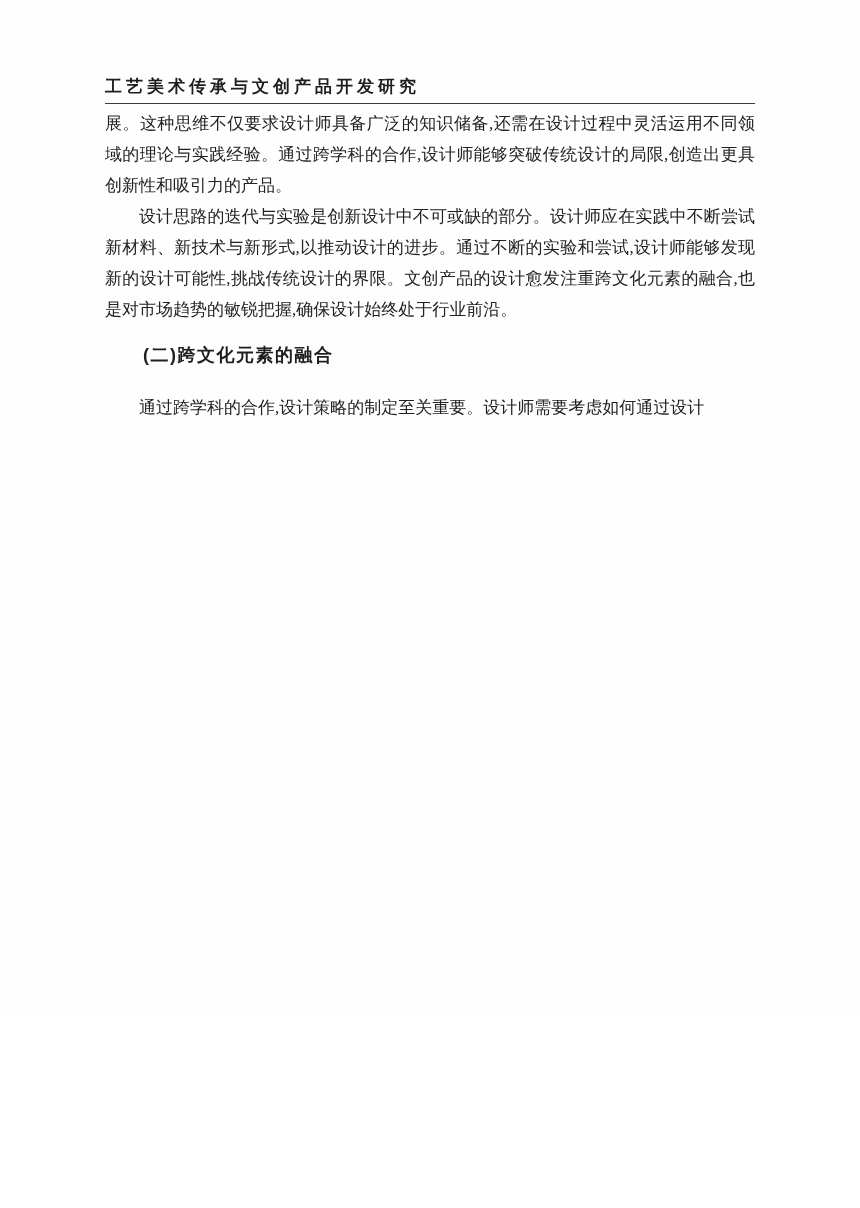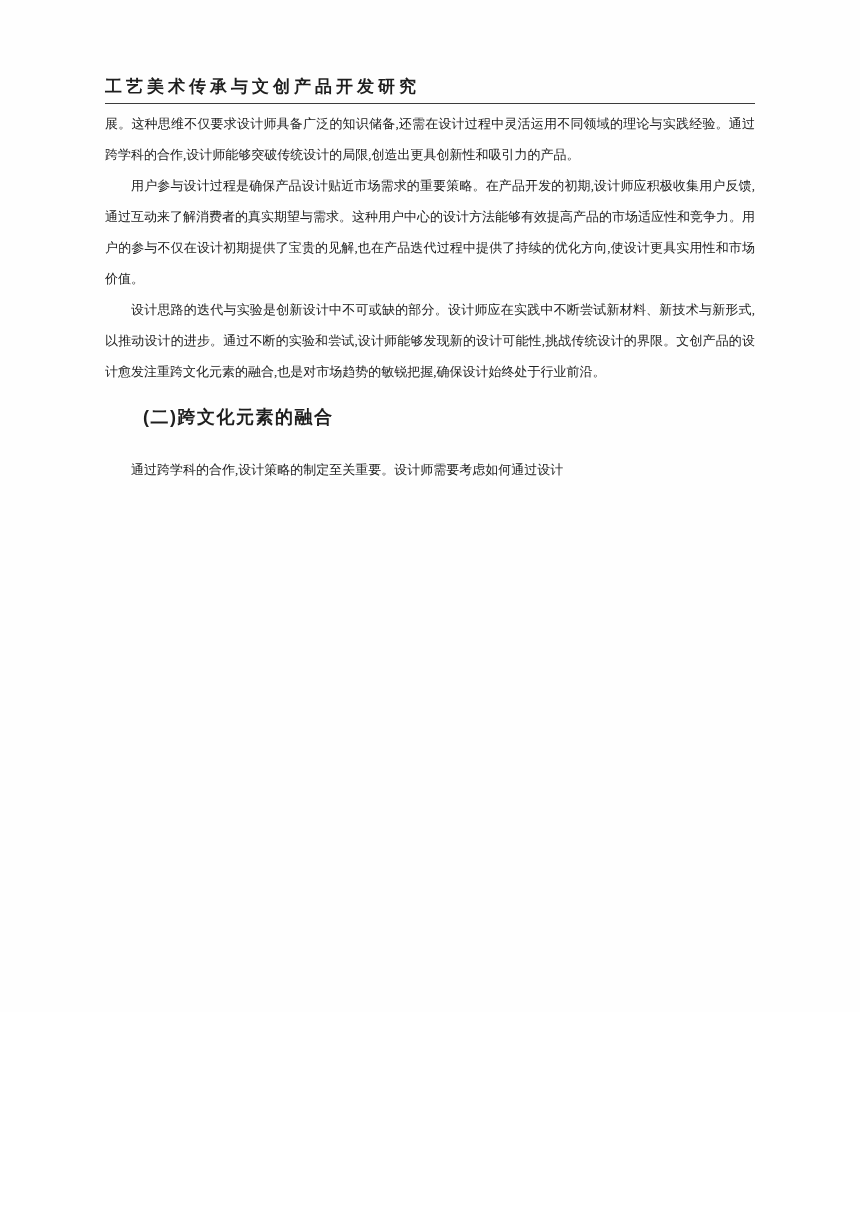--- a/index.html
+++ b/index.html
@@ -32,21 +32,21 @@
     font-size: 17px;
     line-height: 19px;
     letter-spacing: 4px;
     color: #1e1e1e;
   }
   .page-body {
     margin-top: 4px;
   }
   .para {
     margin: 0;
-    font-size: 13px;
+    font-size: 17px;
     line-height: 31px;
     color: #222222;
     text-align: justify;
     text-justify: inter-ideograph;
     text-indent: 2em;
     word-break: break-all;
   }
   .para.no-indent {
     text-indent: 0;
   }
@@ -78,21 +78,20 @@
 
 <div class="page">
   <div class="content">
 
     <header class="running-header">
       <div class="running-header-title">工艺美术传承与文创产品开发研究</div>
     </header>
 
     <main class="page-body">
       <p class="para no-indent">展。这种思维不仅要求设计师具备广泛的知识储备,还需在设计过程中灵活运用不同领域的理论与实践经验。通过跨学科的合作,设计师能够突破传统设计的局限,创造出更具创新性和吸引力的产品。</p>
-      <p class="para">用户参与设计过程是确保产品设计贴近市场需求的重要策略。在产品开发的初期,设计师应积极收集用户反馈,通过互动来了解消费者的真实期望与需求。这种用户中心的设计方法能够有效提高产品的市场适应性和竞争力。用户的参与不仅在设计初期提供了宝贵的见解,也在产品迭代过程中提供了持续的优化方向,使设计更具实用性和市场价值。</p>
       <p class="para">设计思路的迭代与实验是创新设计中不可或缺的部分。设计师应在实践中不断尝试新材料、新技术与新形式,以推动设计的进步。通过不断的实验和尝试,设计师能够发现新的设计可能性,挑战传统设计的界限。文创产品的设计愈发注重跨文化元素的融合,也是对市场趋势的敏锐把握,确保设计始终处于行业前沿。</p>
 
       <h2 class="section-heading">(二)跨文化元素的融合</h2>
 
       <p class="para">通过跨学科的合作,设计策略的制定至关重要。设计师需要考虑如何通过设计</p>
     </main>
   </div>
 
   <footer class="page-footer">
     <span class="page-number">· 84 ·</span>

